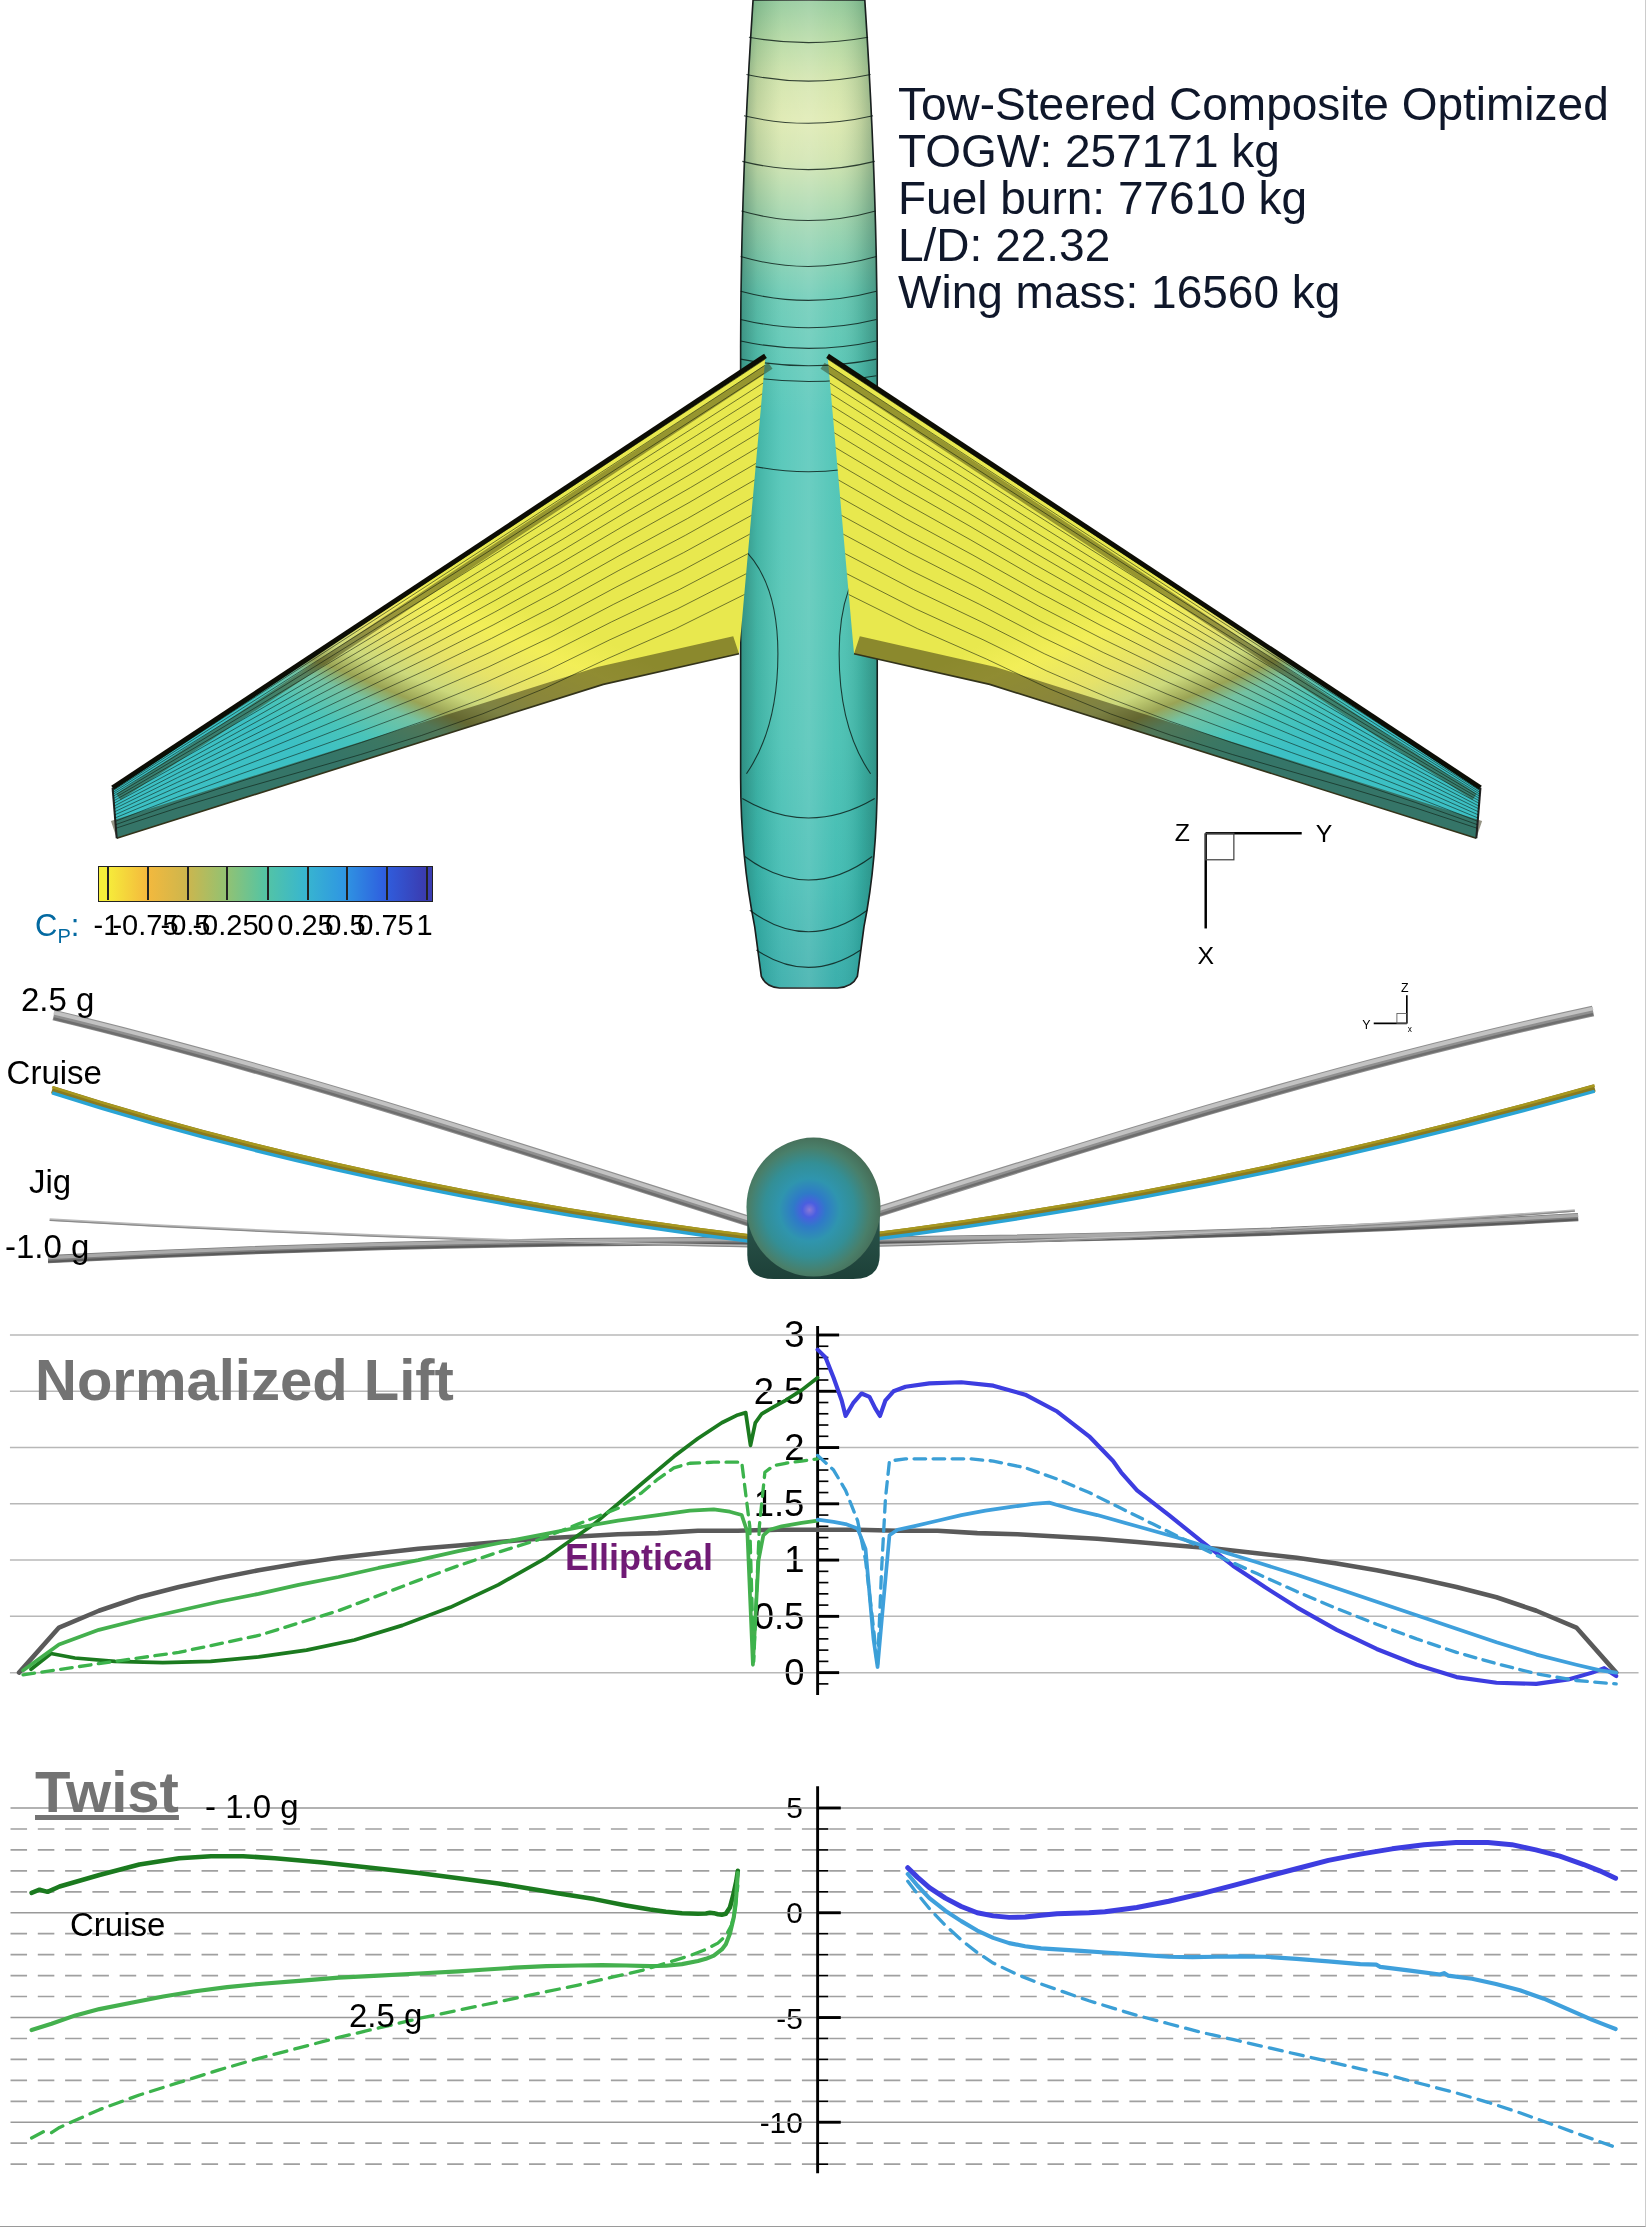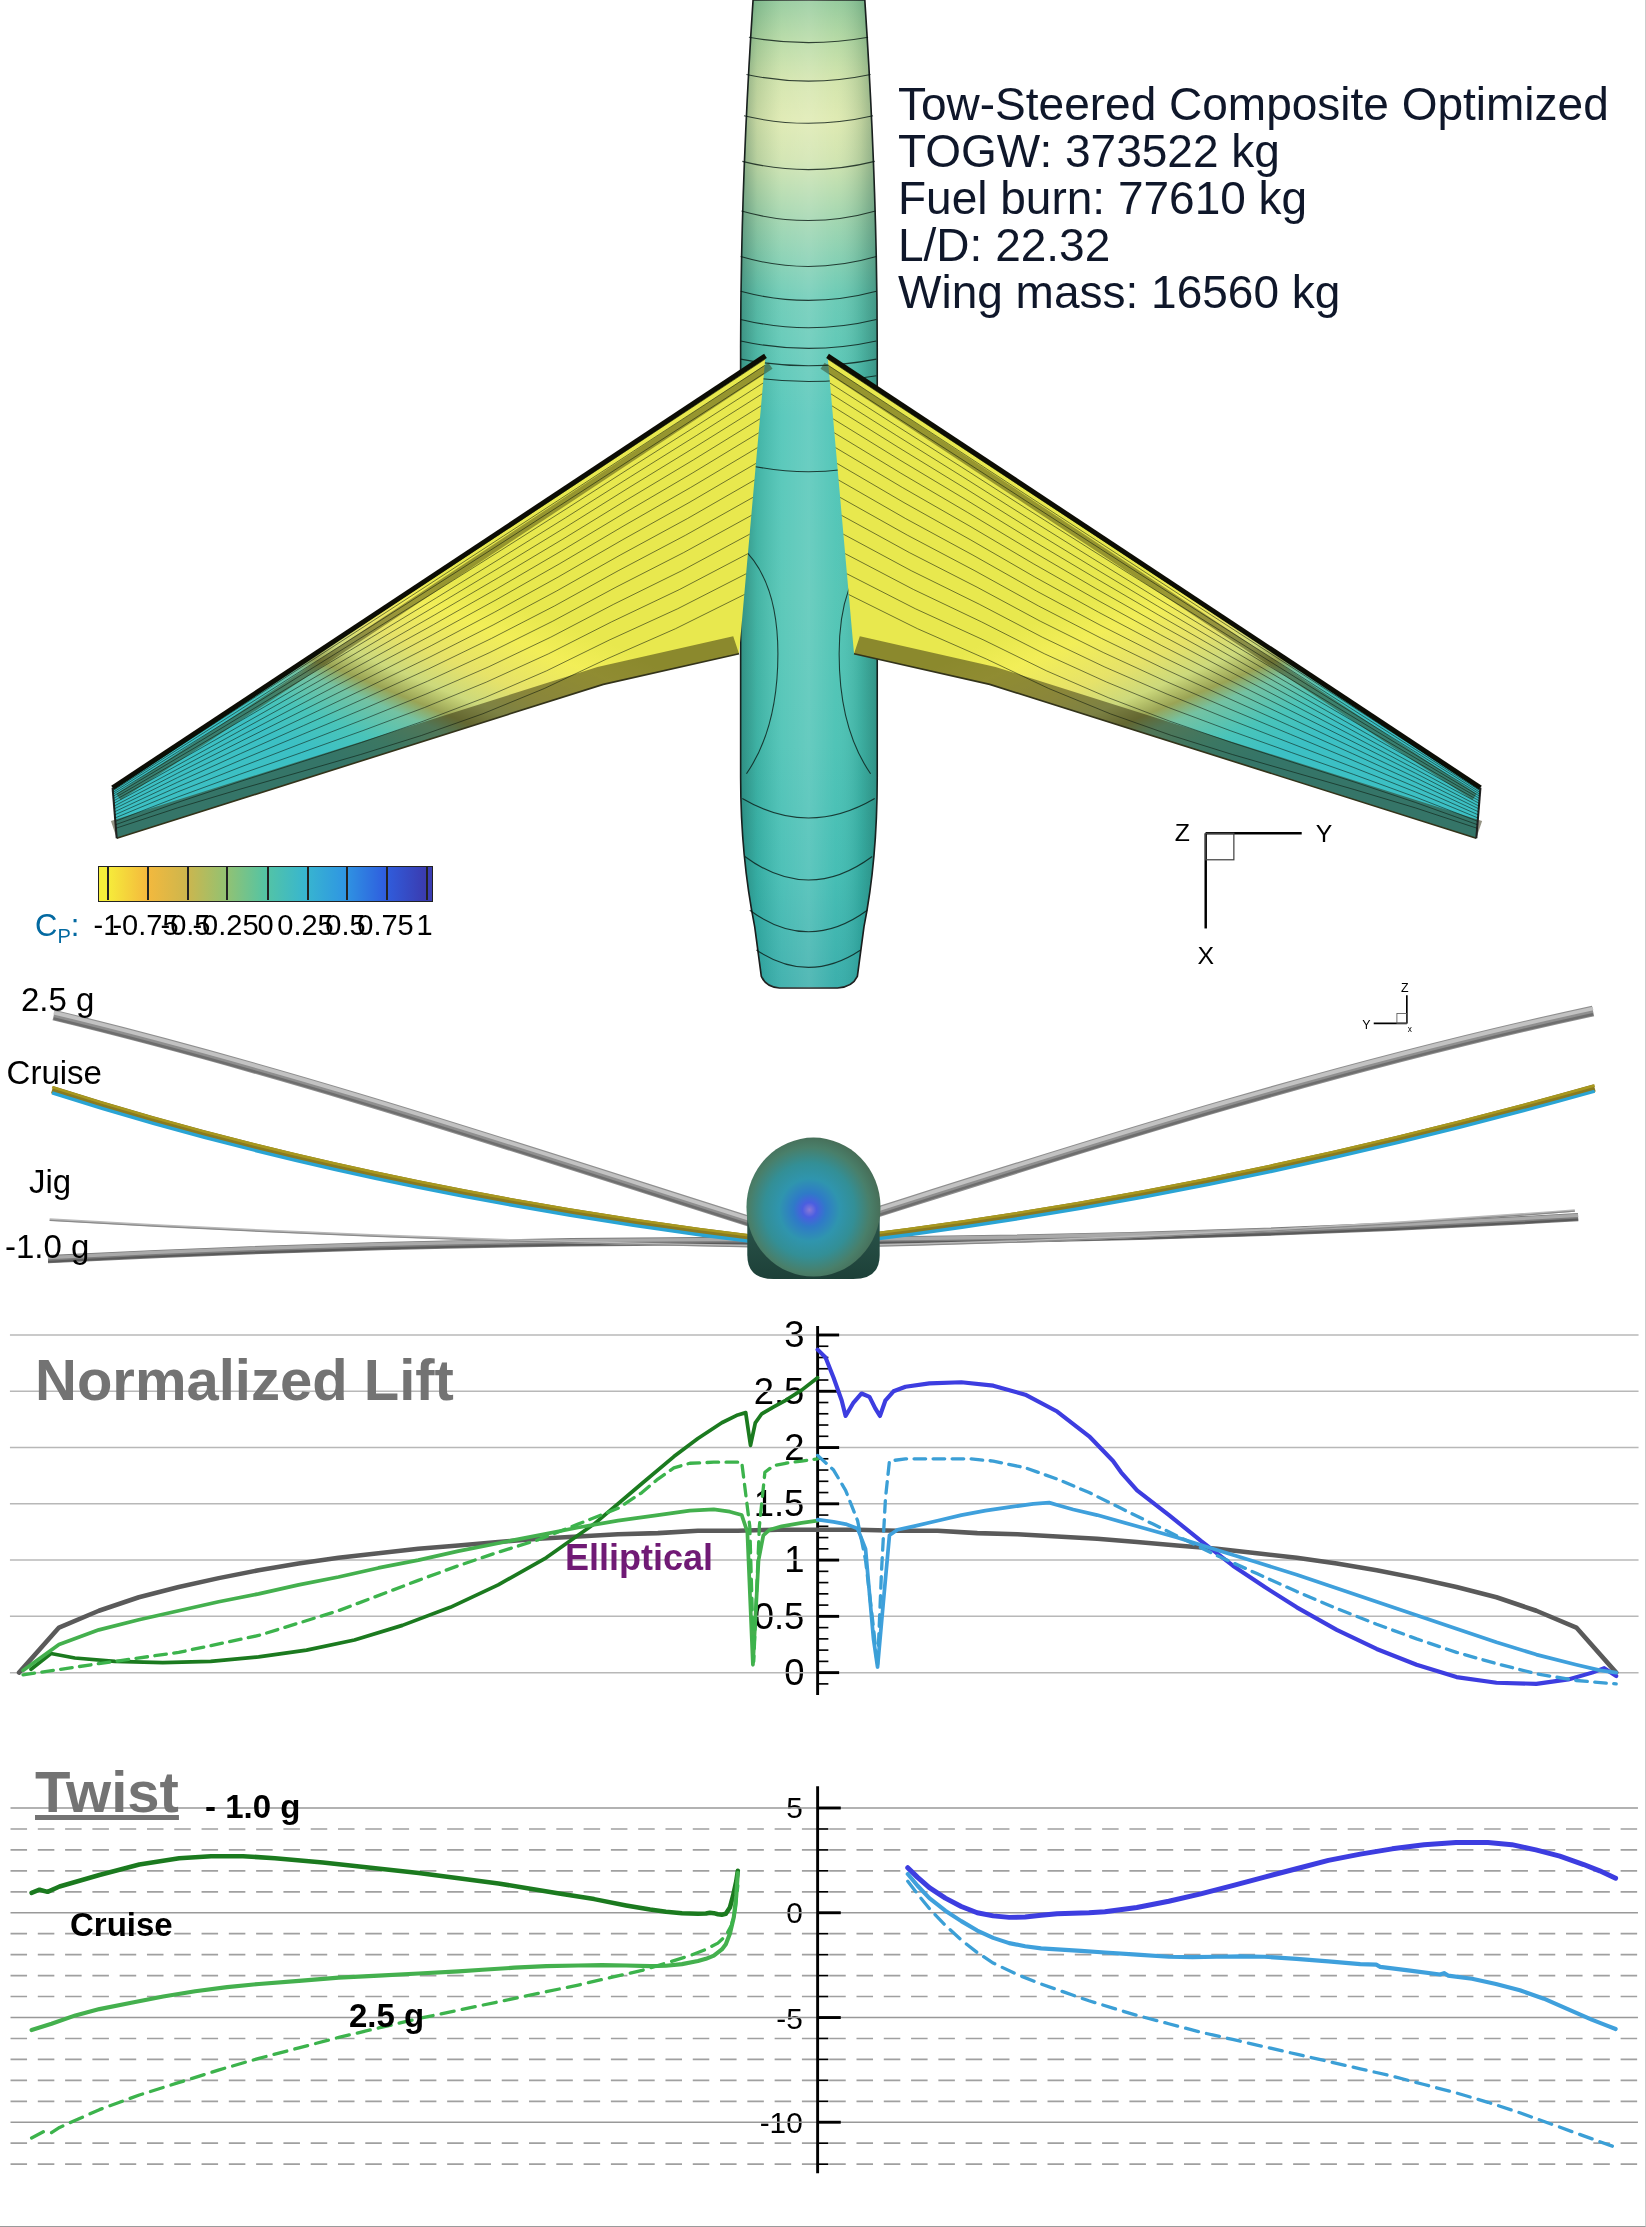--- a/index.html
+++ b/index.html
@@ -9,21 +9,21 @@
   .abs{position:absolute;}
   svg{position:absolute;display:block;}
   .stat-block{font-size:46px;line-height:47px;white-space:nowrap;}
   .stat-block .t{display:block;}
   .green{color:#4bae50;}
   .blue{color:#0f172a;}
   .cp-label{font-size:31px;color:#0369a1;}
   .cp-label sub{font-size:20px;}
   .cb-tick-label{font-size:29px;color:#000;text-align:center;width:83px;}
   .chart-title{font-size:58px;font-weight:bold;color:#737373;white-space:nowrap;}
-  .curve-label{font-size:33px;font-weight:bold;color:#000;white-space:nowrap;}
+  .curve-label{font-size:33px;font-weight:normal;color:#000;white-space:nowrap;}
   .front-label{font-size:33px;font-weight:normal;color:#000;white-space:nowrap;}
   .elliptical-label{font-size:36px;font-weight:bold;color:#701a75;white-space:nowrap;text-align:right;}
   .ytick{font-size:44px;fill:#000;}
   .ytick2{font-size:36px;fill:#000;}
   .triad-label{font-size:30px;fill:#000;}
   .triad-label-sm{font-size:15px;fill:#000;}
   .triad-label-xs{font-size:10px;fill:#000;}
 </style>
 </head>
 <body>
@@ -153,21 +153,21 @@
       <line x1="1457" y1="1007" x2="1573" y2="1007" stroke="#000" stroke-width="3"></line>
       <rect x="1457" y="1007" width="34" height="32" fill="none" stroke="#444" stroke-width="1.5"></rect>
       <text class="triad-label" x="1438" y="1016" text-anchor="end">Z</text>
       <text class="triad-label" x="1590" y="1018">Y</text>
       <text class="triad-label" x="1447" y="1165">X</text>
     </g>
   </svg>
 
   <div class="abs stat-block blue" style="left:898px;top:81px;">
     <span class="t">Tow-Steered Composite Optimized</span>
-    <span class="t">TOGW: 373522 kg</span>
+    <span class="t">TOGW: 257171 kg</span>
     <span class="t">Fuel burn: 77610 kg</span>
     <span class="t">L/D: 22.32</span>
     <span class="t">Wing mass: 16560 kg</span>
   </div>
 
   <div class="abs cp-label" style="left:35px;top:908px;">
     <span>C</span><sub>P</sub><span>:</span>
   </div>
   <div class="abs" id="cp-colorbar" style="left:98px;top:866px;width:335px;height:36px;border:1.7px solid #222;box-sizing:border-box;
               background:linear-gradient(to right,#f6ef3a 2%,#f4b93d 14.4%,#cdb64d 26.3%,#93c272 38.1%,#54c4a4 50%,#38b6cf 61.9%,#2f96e2 73.7%,#2f5fdf 85.6%,#3a3db2 97.5%);">

